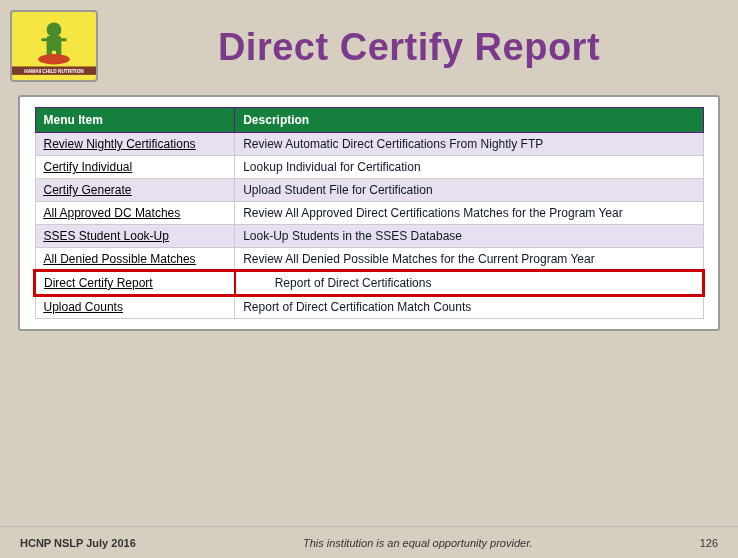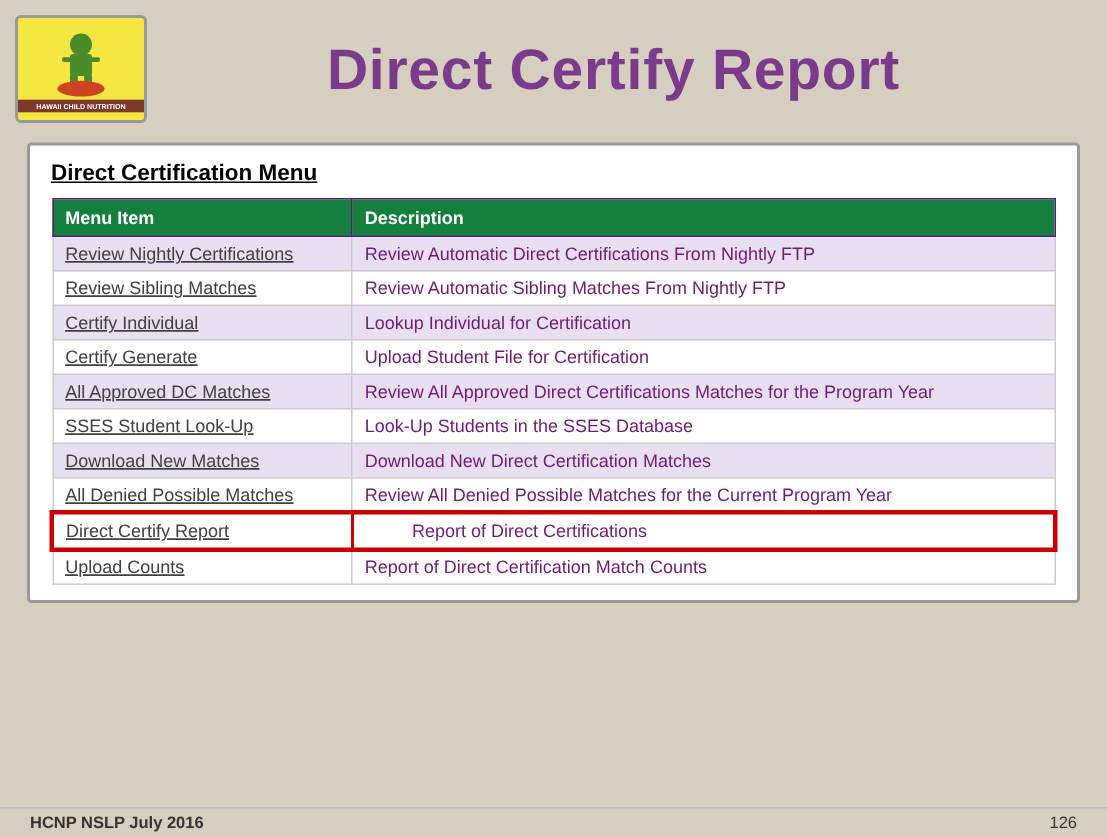--- a/index.html
+++ b/index.html
@@ -92,25 +92,25 @@
     }
 
     tbody tr.highlighted {
       background: #fff;
       outline: 2px solid #cc0000;
     }
 
     tbody td {
       padding: 4px 8px;
       border: 1px solid #ccc;
-      color: #701a75;
+      color: #0f172a;
     }
 
     tbody td a, tbody td.link-cell {
-      color: #404040;
+      color: #000000;
       text-decoration: underline;
       cursor: pointer;
     }
 
     .highlighted td {
       border-top: 2px solid #cc0000;
       border-bottom: 2px solid #cc0000;
     }
     .highlighted td:first-child {
       border-left: 2px solid #cc0000;
@@ -119,21 +119,21 @@
       border-right: 2px solid #cc0000;
       padding-left: 39px;
     }
 
     
     .footer {
       position: absolute;
       bottom: 0;
       left: 0;
       right: 0;
-      height: 20px;
+      height: 32px;
       background: #d6cfc0;
       display: flex;
       align-items: center;
       justify-content: space-between;
       padding: 0 20px;
       font-size: 11px;
       color: #333;
       border-top: 1px solid #bbb;
     }
 
@@ -168,69 +168,61 @@
 
         <rect x="0" y="47" width="80" height="8" fill="#7b3a2a"></rect>
         <text x="40" y="53" text-anchor="middle" font-size="4.5" fill="white" font-family="Arial" font-weight="bold">HAWAII CHILD NUTRITION</text>
       </svg>
     </div>
   </div>
   <h1 class="page-title">Direct Certify Report</h1>
 </div>
 
 <div class="content-box">
-  <div class="section-title">Direct Certification Menu</div>
   <table>
     <thead>
       <tr>
         <th>Menu Item</th>
         <th>Description</th>
       </tr>
     </thead>
     <tbody id="table-body">
     <tr>
           <td class="link-cell"><a href="#">Review Nightly Certifications</a></td>
           <td>Review Automatic Direct Certifications From Nightly FTP</td>
         </tr>
         <tr>
-          <td class="link-cell"><a href="#">Review Sibling Matches</a></td>
-          <td>Review Automatic Sibling Matches From Nightly FTP</td>
-        </tr>
-        <tr>
           <td class="link-cell"><a href="#">Certify Individual</a></td>
           <td>Lookup Individual for Certification</td>
         </tr>
         <tr>
           <td class="link-cell"><a href="#">Certify Generate</a></td>
           <td>Upload Student File for Certification</td>
         </tr>
         <tr>
           <td class="link-cell"><a href="#">All Approved DC Matches</a></td>
           <td>Review All Approved Direct Certifications Matches for the Program Year</td>
         </tr>
         <tr>
           <td class="link-cell"><a href="#">SSES Student Look-Up</a></td>
           <td>Look-Up Students in the SSES Database</td>
-        </tr>
-        <tr>
-          <td class="link-cell"><a href="#">Download New Matches</a></td>
-          <td>Download New Direct Certification Matches</td>
         </tr>
         <tr>
           <td class="link-cell"><a href="#">All Denied Possible Matches</a></td>
           <td>Review All Denied Possible Matches for the Current Program Year</td>
         </tr>
         <tr class="highlighted">
           <td class="link-cell" style="border: 2px solid rgb(204, 0, 0);"><a href="#">Direct Certify Report</a></td>
           <td>Report of Direct Certifications</td>
         </tr>
         <tr>
           <td class="link-cell"><a href="#">Upload Counts</a></td>
           <td>Report of Direct Certification Match Counts</td>
         </tr>
       </tbody>
   </table>
 </div>
 
 <div class="footer">
   <span class="footer-left">HCNP NSLP July 2016</span>
+  <span class="footer-center">This institution is an equal opportunity provider.</span>
   <span class="footer-right">126</span>
 </div>
 
 </body></html>

